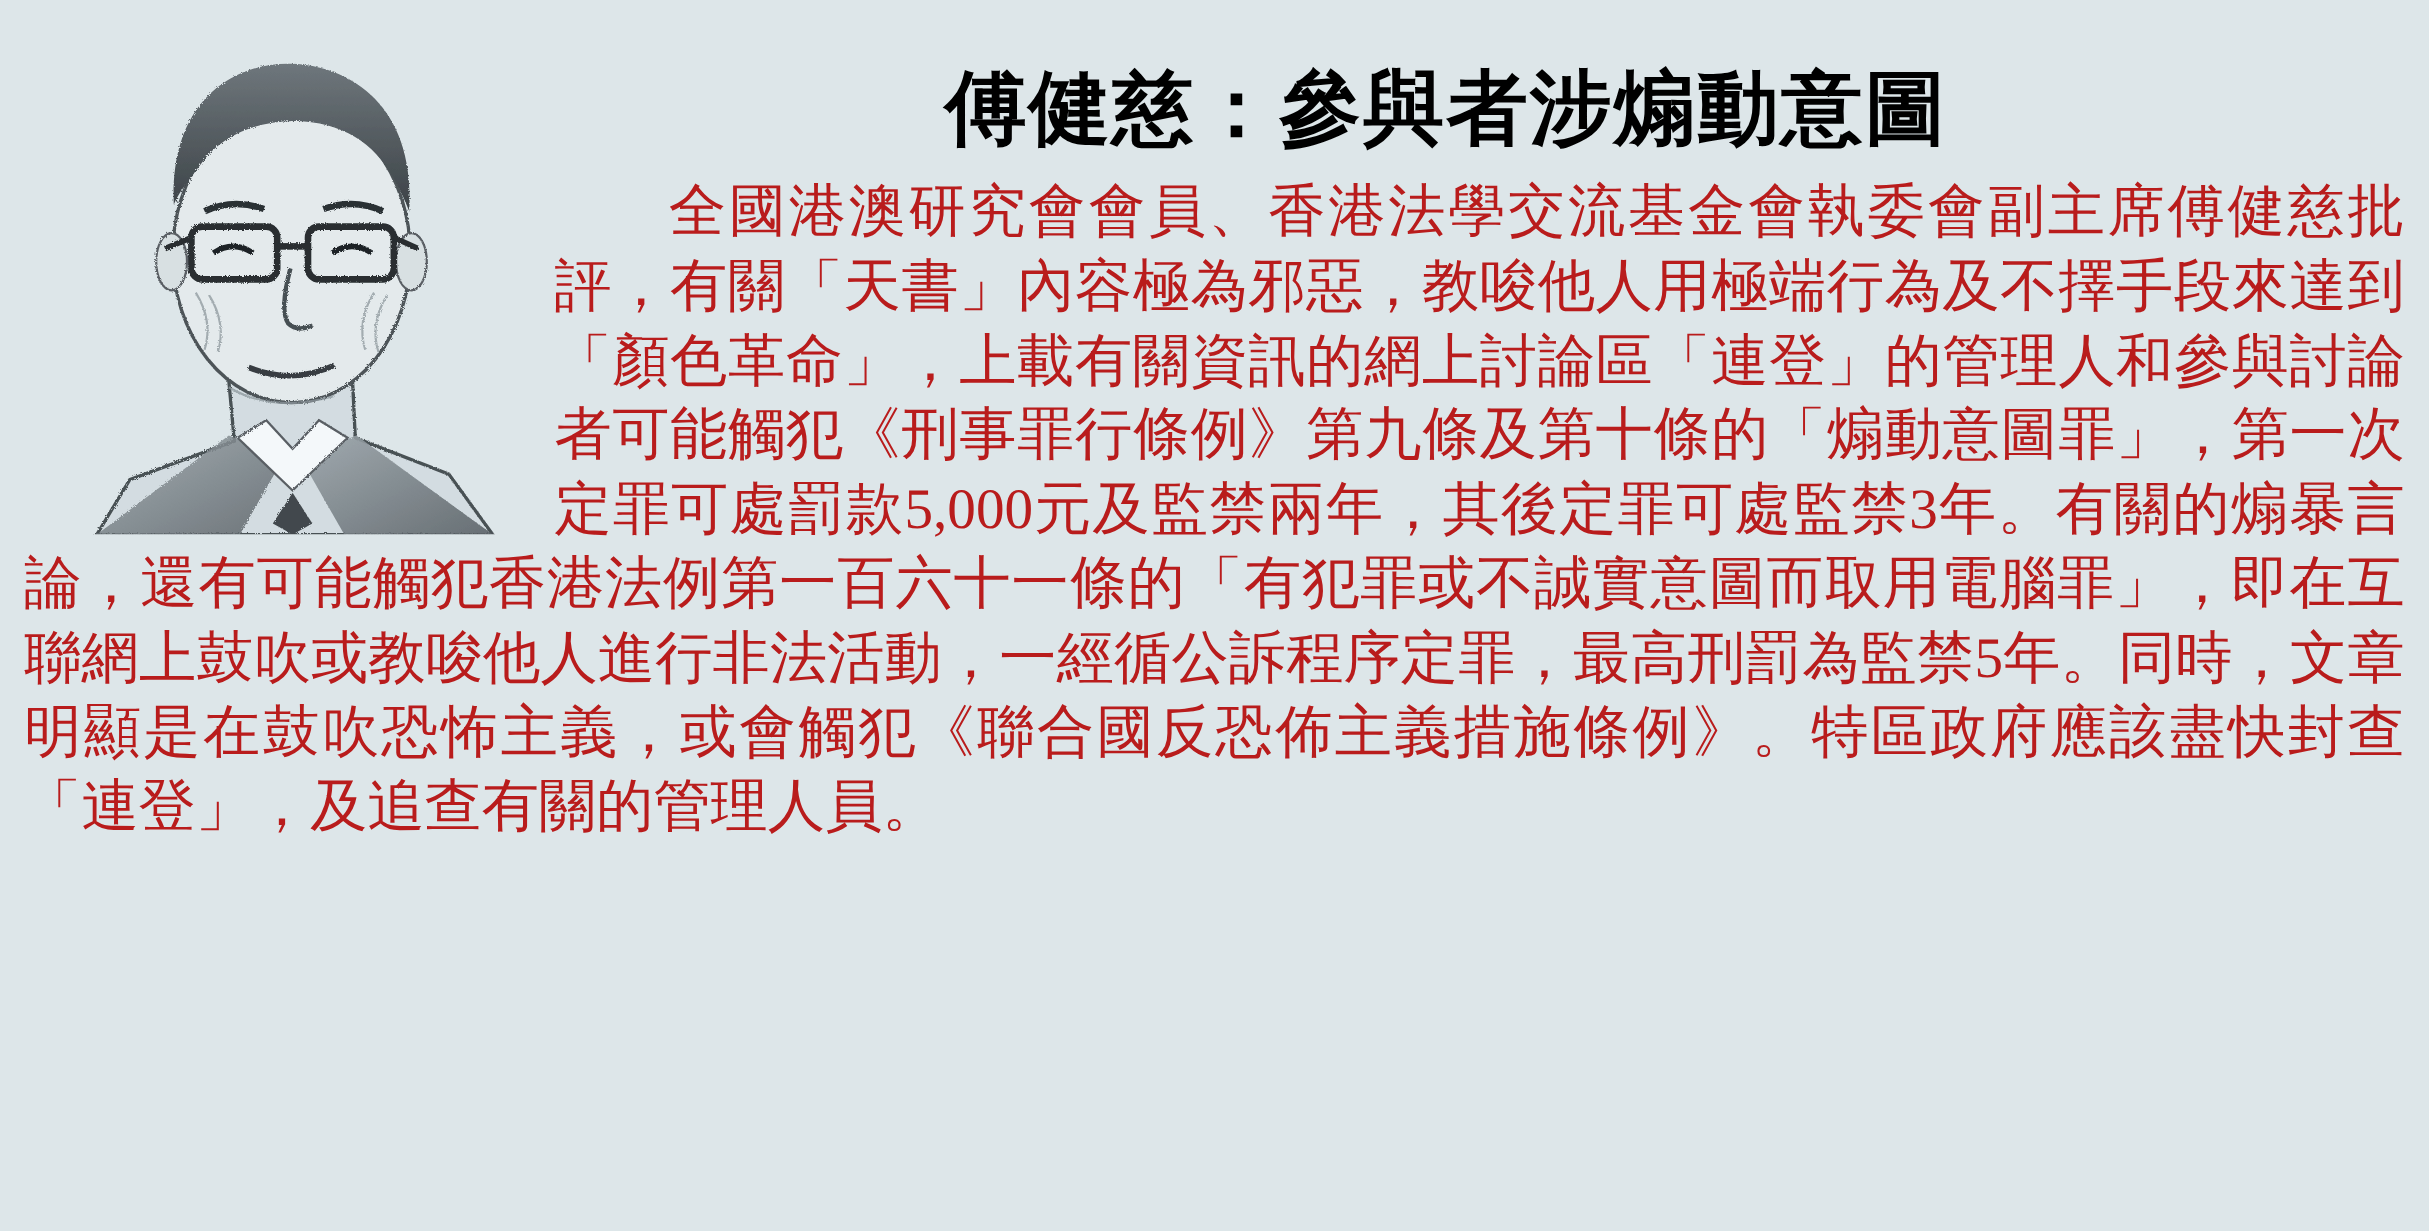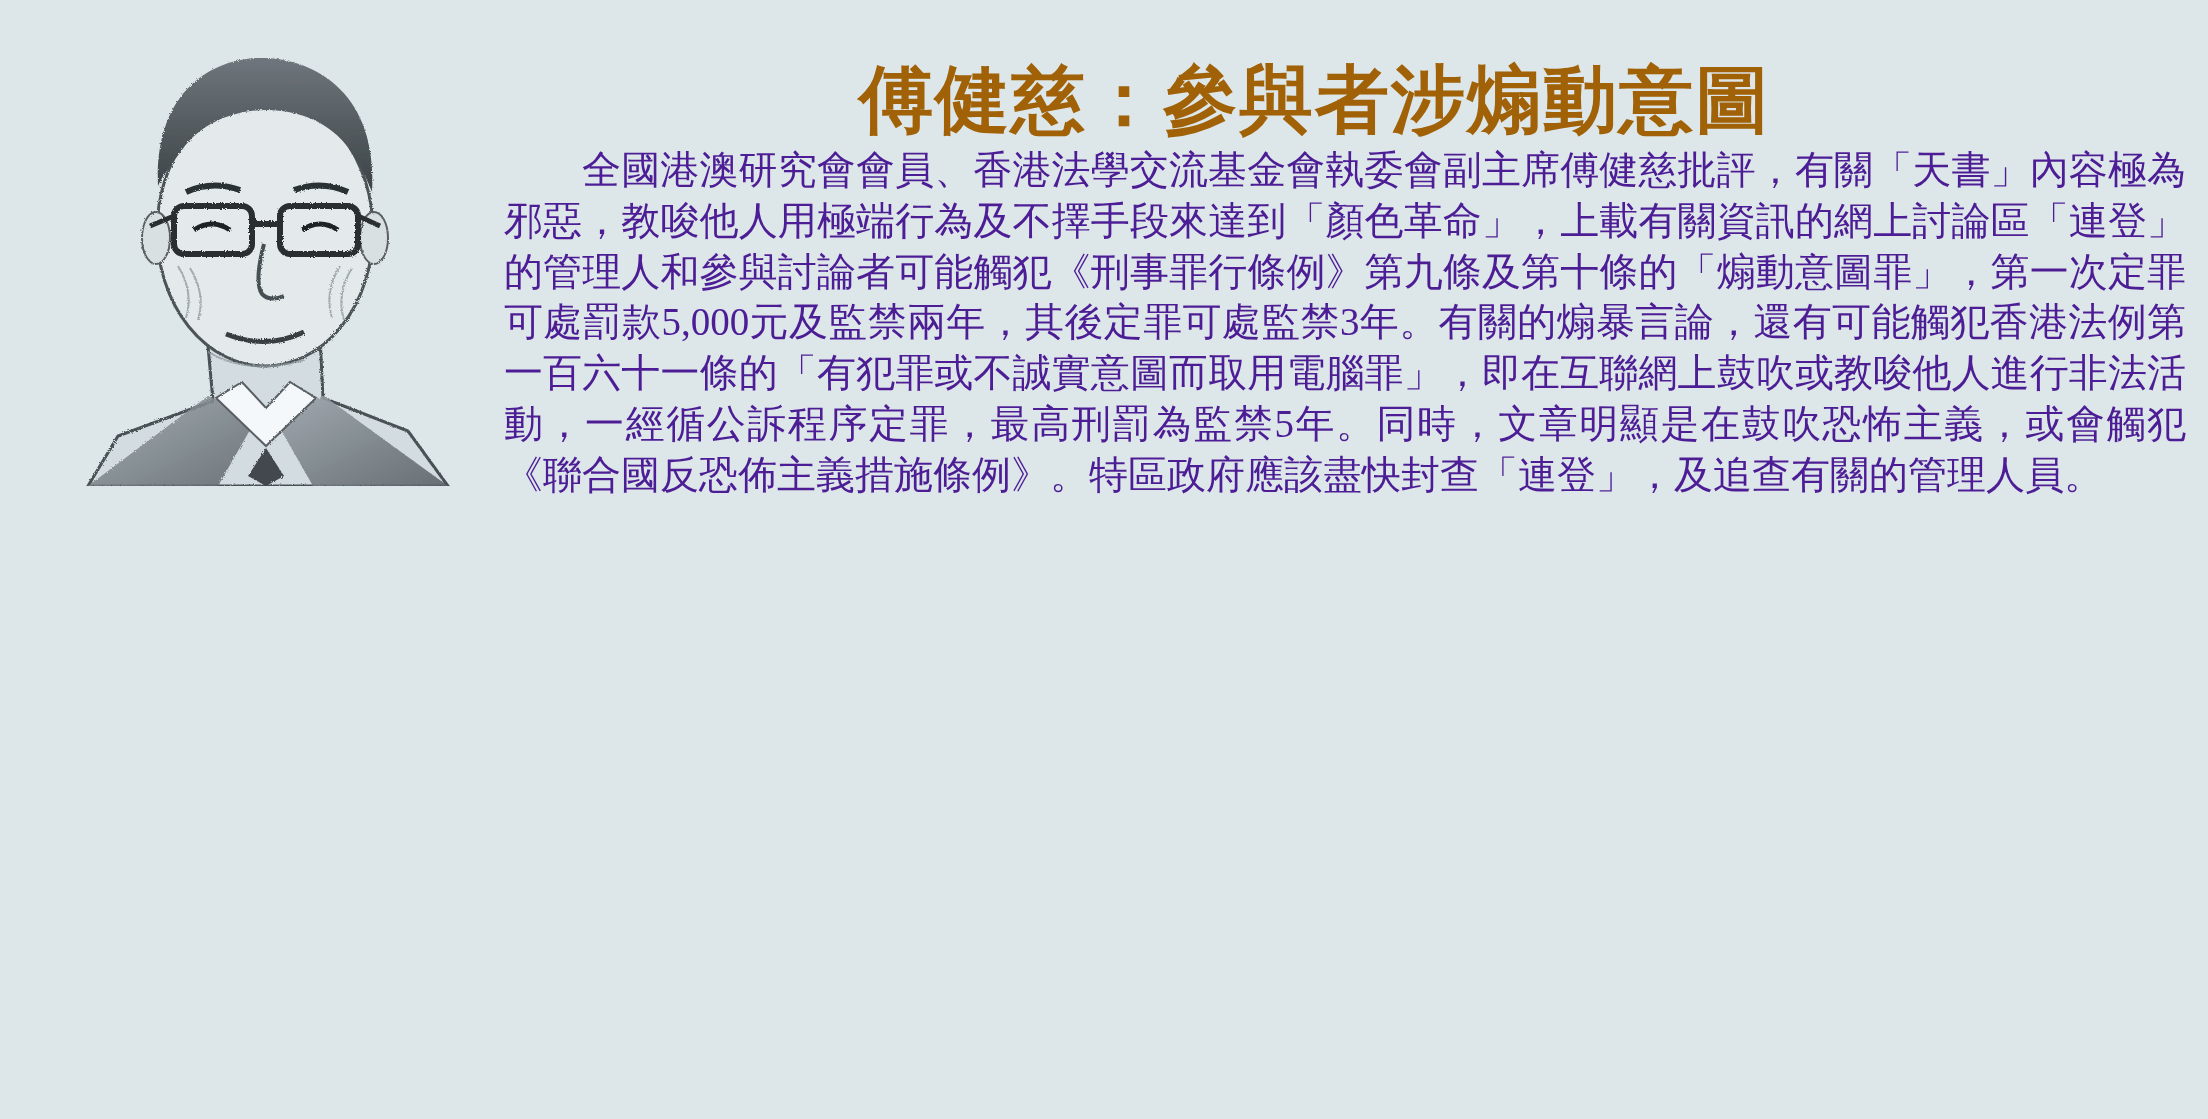--- a/index.html
+++ b/index.html
@@ -35,29 +35,29 @@
     filter: contrast(1.05);
   }
   .portrait svg { display: block; width: 100%; height: 100%; }
 
   .headline {
     font-family: "Liberation Serif", "DejaVu Serif", serif;
     font-weight: bold;
     font-size: 74px;
     line-height: 1.1;
     letter-spacing: 2px;
-    color: #a16207;
+    color: #000000;
     text-align: center;
-    margin: 52px 60px 4px 0;
+    margin: 52px 60px 18px 0;
     padding-left: 40px;
   }
   .body-text {
-    font-size: 39px;
+    font-size: 52px;
     line-height: 1.30;
-    color: #4c1d95;
+    color: #b91c1c;
     text-align: justify;
     text-justify: inter-character;
     letter-spacing: 0px;
   }
   .body-text p {
     margin: 0;
     text-indent: 2em;
   }
   .clearfix::after {
     content: "";

